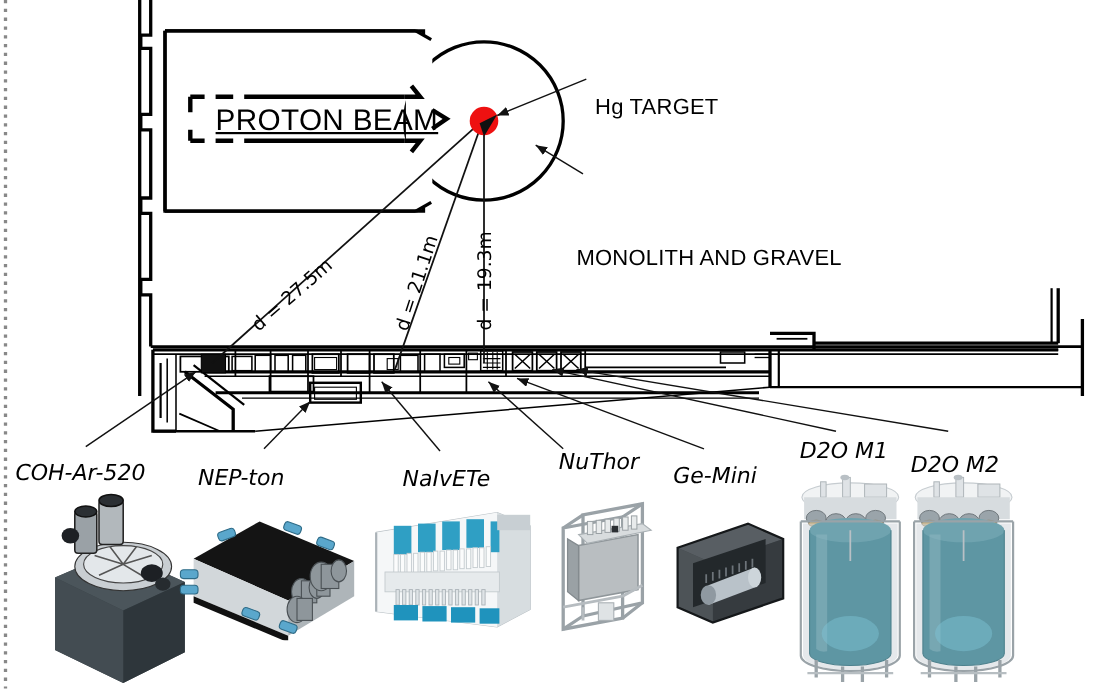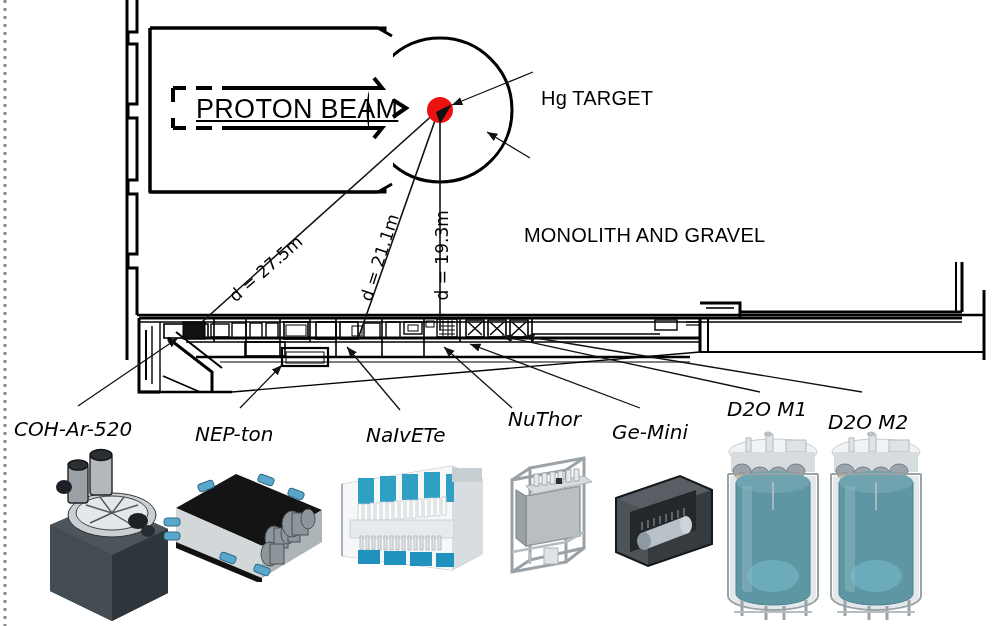--- a/index.html
+++ b/index.html
@@ -166,21 +166,21 @@
   <div class="lbl cap-upper" style="left:541px;top:57px;margin-top:31px;">Hg TARGET</div>
 
 
   <div class="lbl cap-upper" style="left:524px;top:225px;">MONOLITH AND GRAVEL</div>
 
   <div class="lbl dist" style="left:232px;top:290px;transform:rotate(-41deg);">d =  27.5m</div>
   <div class="lbl dist" style="left:366px;top:292px;transform:rotate(-72deg);">d = 21.1m</div>
   <div class="lbl dist" style="left:442px;top:292px;transform:rotate(-90deg);">d = 19.3m</div>
 
   <div class="lbl det-name" style="left:14px;top:419px;">COH-Ar-520</div>
-  <div class="lbl det-name" style="left:180px;top:424px;margin-left:15px;">NEP-ton</div>
+  <div class="lbl det-name" style="left:180px;top:424px;">NEP-ton</div>
   <div class="lbl det-name" style="left:366px;top:425px;">NaIvETe</div>
   <div class="lbl det-name" style="left:508px;top:409px;">NuThor</div>
   <div class="lbl det-name" style="left:612px;top:422px;">Ge-Mini</div>
   <div class="lbl det-name" style="left:727px;top:399px;">D2O M1</div>
   <div class="lbl det-name" style="left:828px;top:412px;">D2O M2</div>
 
   <svg class="det-img" style="left:28px;top:443px;" width="160" height="180" viewBox="0 0 160 180">
     <g>
       <path d="M22,82 L78,58 L140,86 L140,150 L84,178 L22,148 Z" fill="#3c4449"></path>
       <path d="M22,82 L78,58 L140,86 L84,112 Z" fill="#4b555b"></path>

